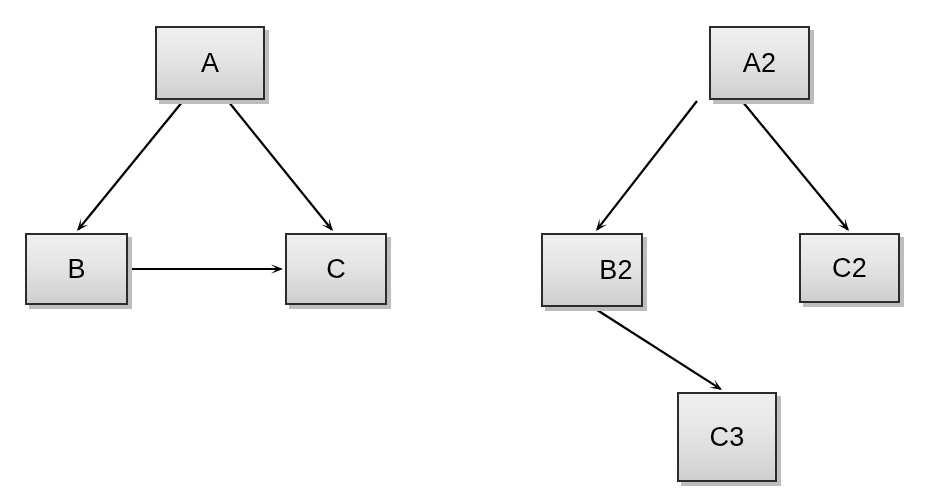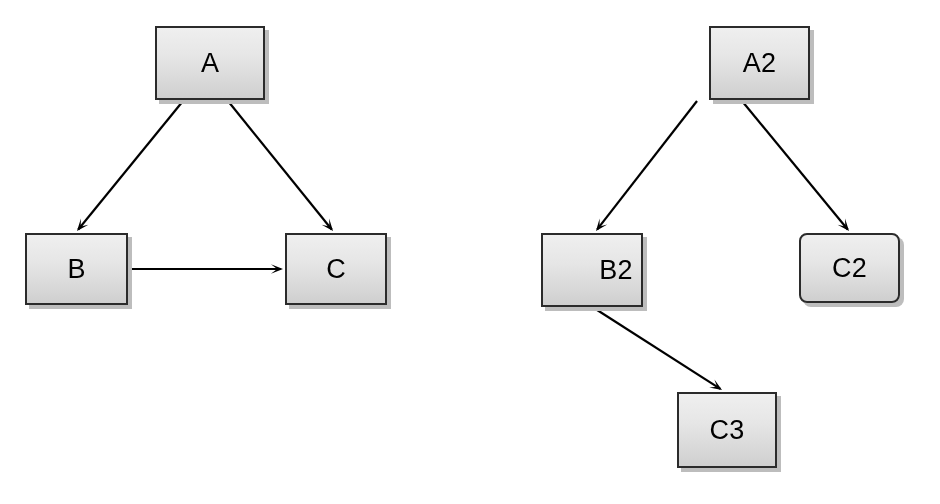--- a/index.html
+++ b/index.html
@@ -86,20 +86,20 @@
       </div>
       <div class="node" style="left: 285px; top: 233px; width: 102px; height: 72px;">
         <span class="node-label">C</span>
       </div>
       <div class="node" style="left: 670px; top: 26px; width: 101px; height: 74px; margin-left: 39px;">
         <span class="node-label">A2</span>
       </div>
       <div class="node" style="left: 541px; top: 233px; width: 102px; height: 74px; padding-left: 48px;">
         <span class="node-label">B2</span>
       </div>
-      <div class="node" style="left: 799px; top: 233px; width: 101px; height: 70px; border-radius: 8px;">
+      <div class="node" style="left: 799px; top: 233px; width: 101px; height: 70px;">
         <span class="node-label">C2</span>
       </div>
-      <div class="node" style="left: 677px; top: 392px; width: 100px; height: 76px;">
+      <div class="node" style="left: 677px; top: 392px; width: 100px; height: 90px;">
         <span class="node-label">C3</span>
       </div>
     </div>
 </div>
 
 </body></html>

